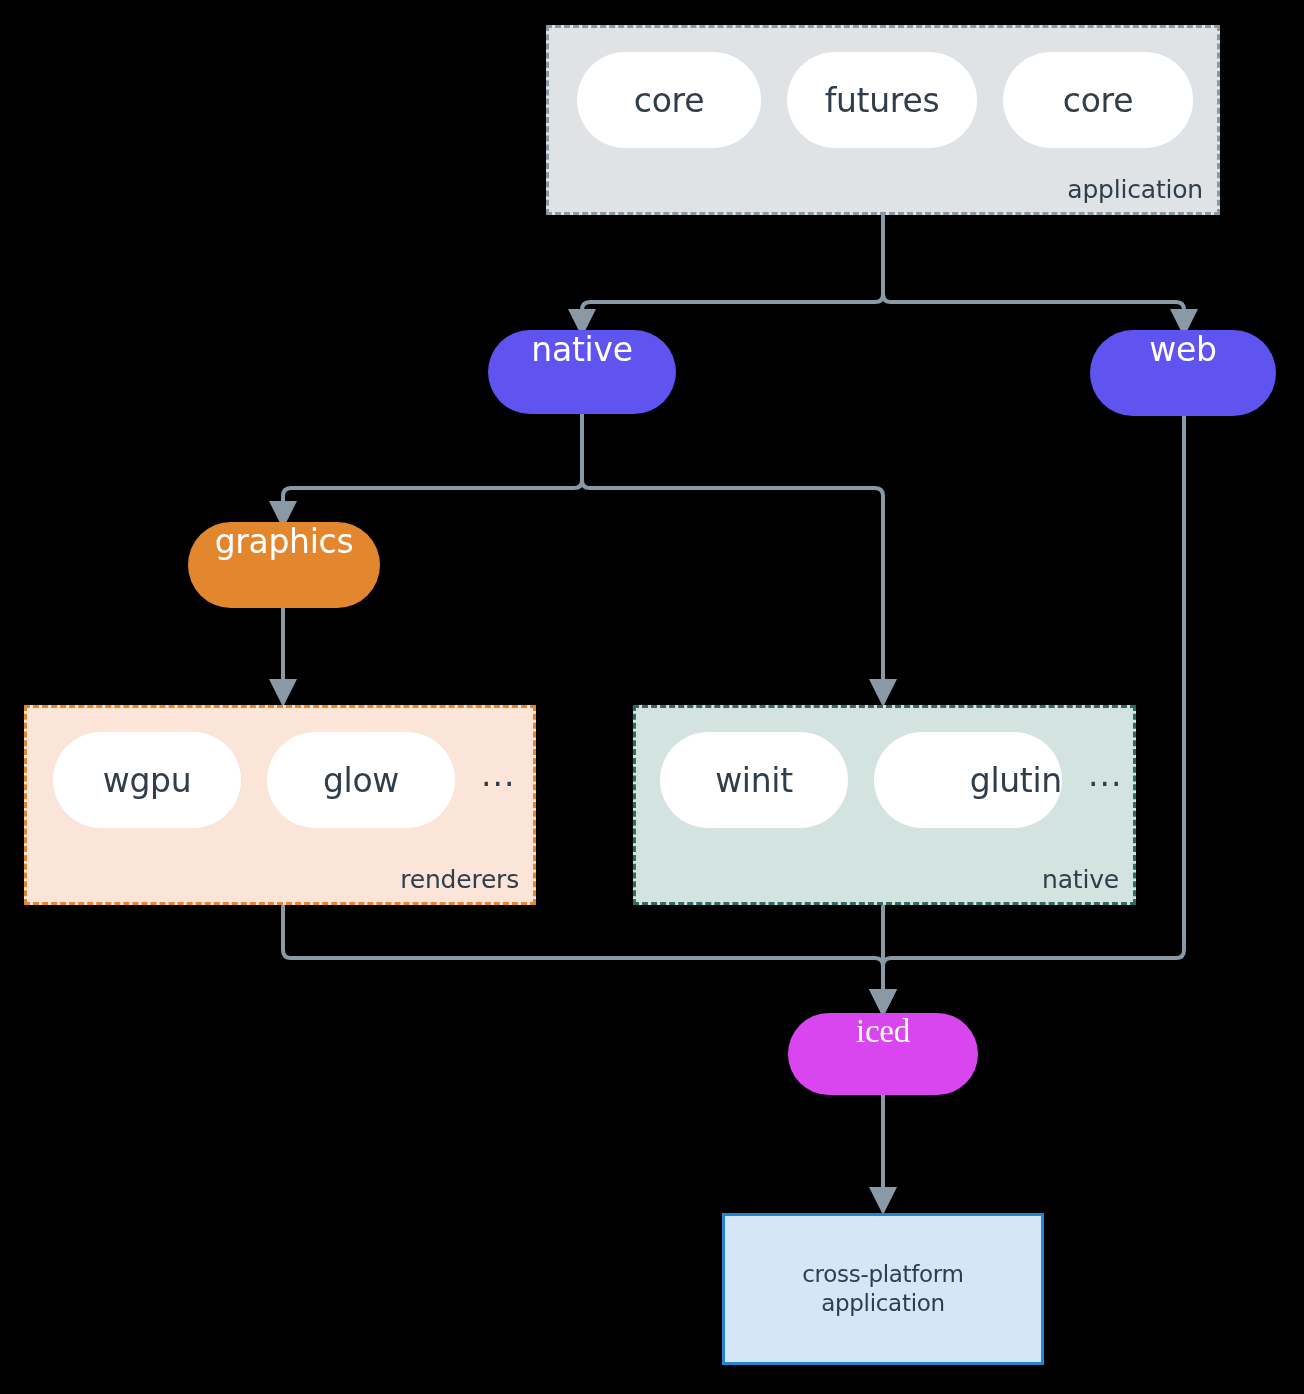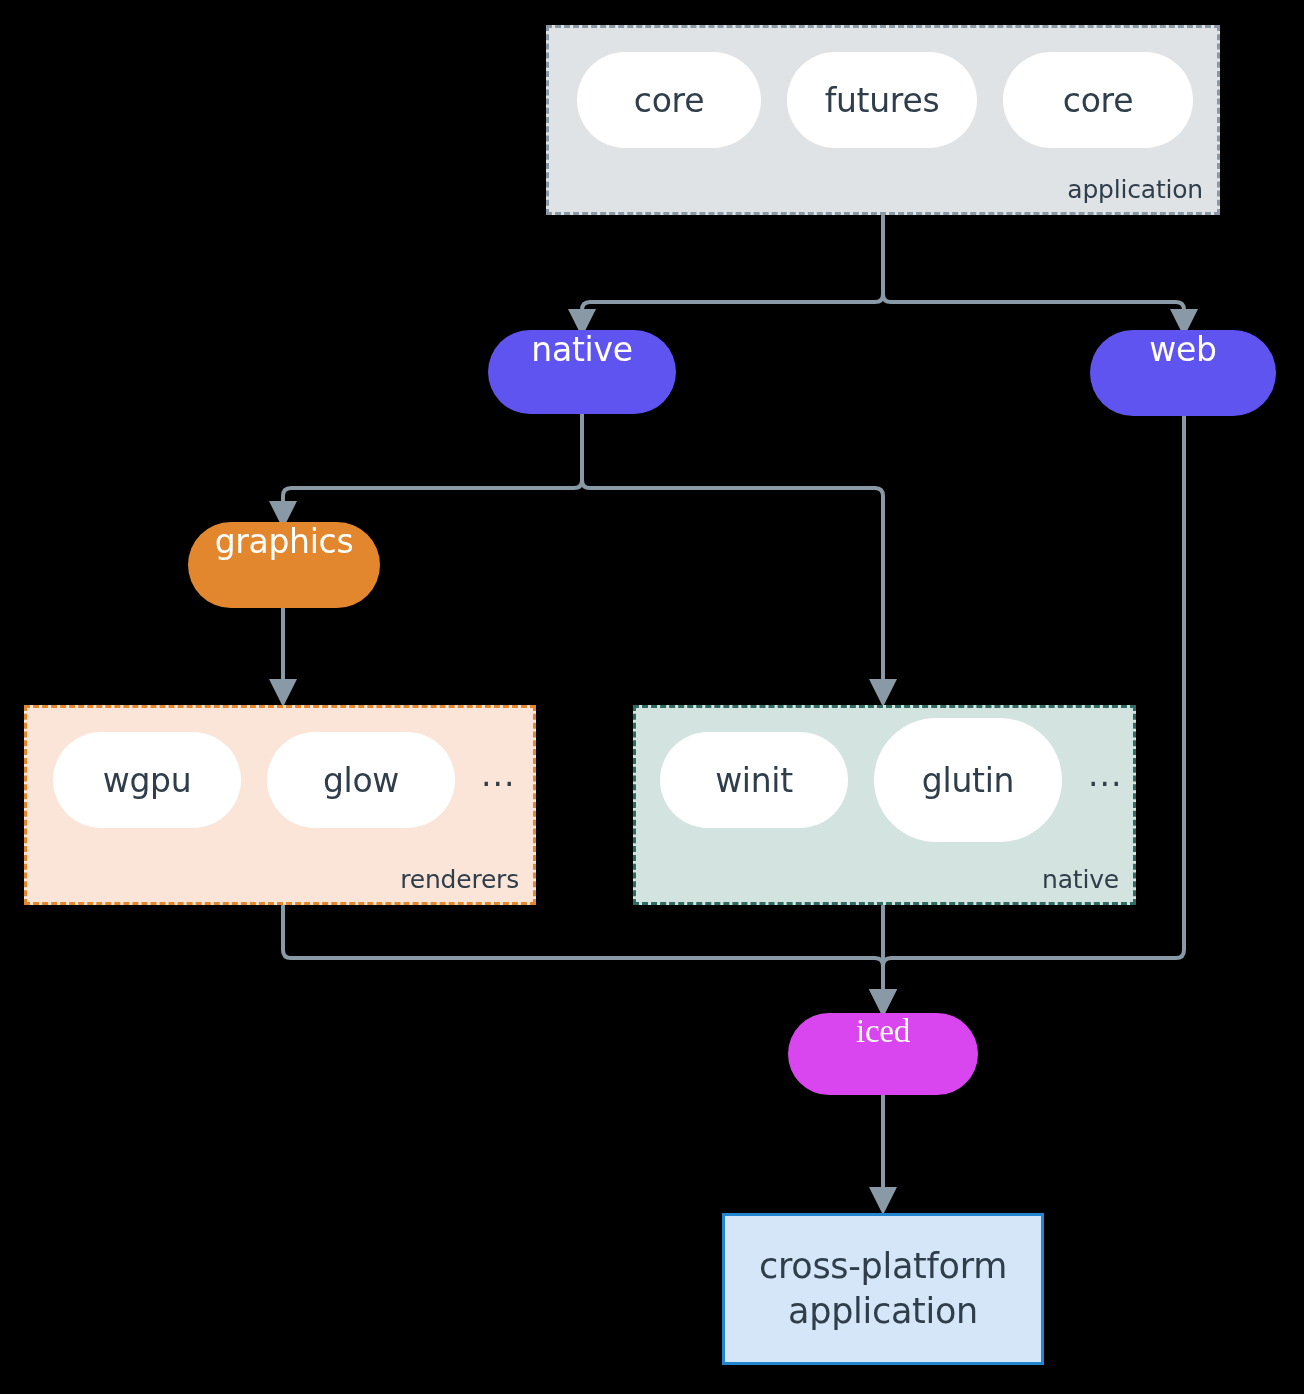--- a/index.html
+++ b/index.html
@@ -80,21 +80,21 @@
   }
 
   
   .rect-node {
     position: absolute;
     display: flex;
     flex-direction: column;
     align-items: center;
     justify-content: center;
     box-sizing: border-box;
-    font-size: 35px;
+    font-size: 23px;
     line-height: 1.28;
     letter-spacing: -0.3px;
     text-align: center;
   }
   .rect-node span { display: block; }
 </style>
 </head>
 <body>
 
 <div id="stage">
@@ -169,21 +169,21 @@
     </div>
     <div class="group-label">renderers</div>
   </div>
 
   <div class="group" style="left:633px; top:705px; width:503px; height:200px;
               background:#d3e3df; border:3px dashed #2f6b60;">
     <div class="group-items" style="left:24px; top:24px; height:96px;">
       <div class="chip" style="width:188px; height:96px;">
         <span>winit</span>
       </div>
-      <div class="chip" style="width:188px; height:124px;">
+      <div class="chip" style="width:188px; height:96px;justify-content:flex-end;">
         <span>glutin</span>
       </div>
       <div class="ellipsis">...</div>
     </div>
     <div class="group-label">native</div>
   </div>
 
   <div class="pill" style="left:788px; top:1013px; width:190px; height:82px; background:#d946ef;font-family:Liberation Serif, serif;">
     <span>iced</span>
   </div>

